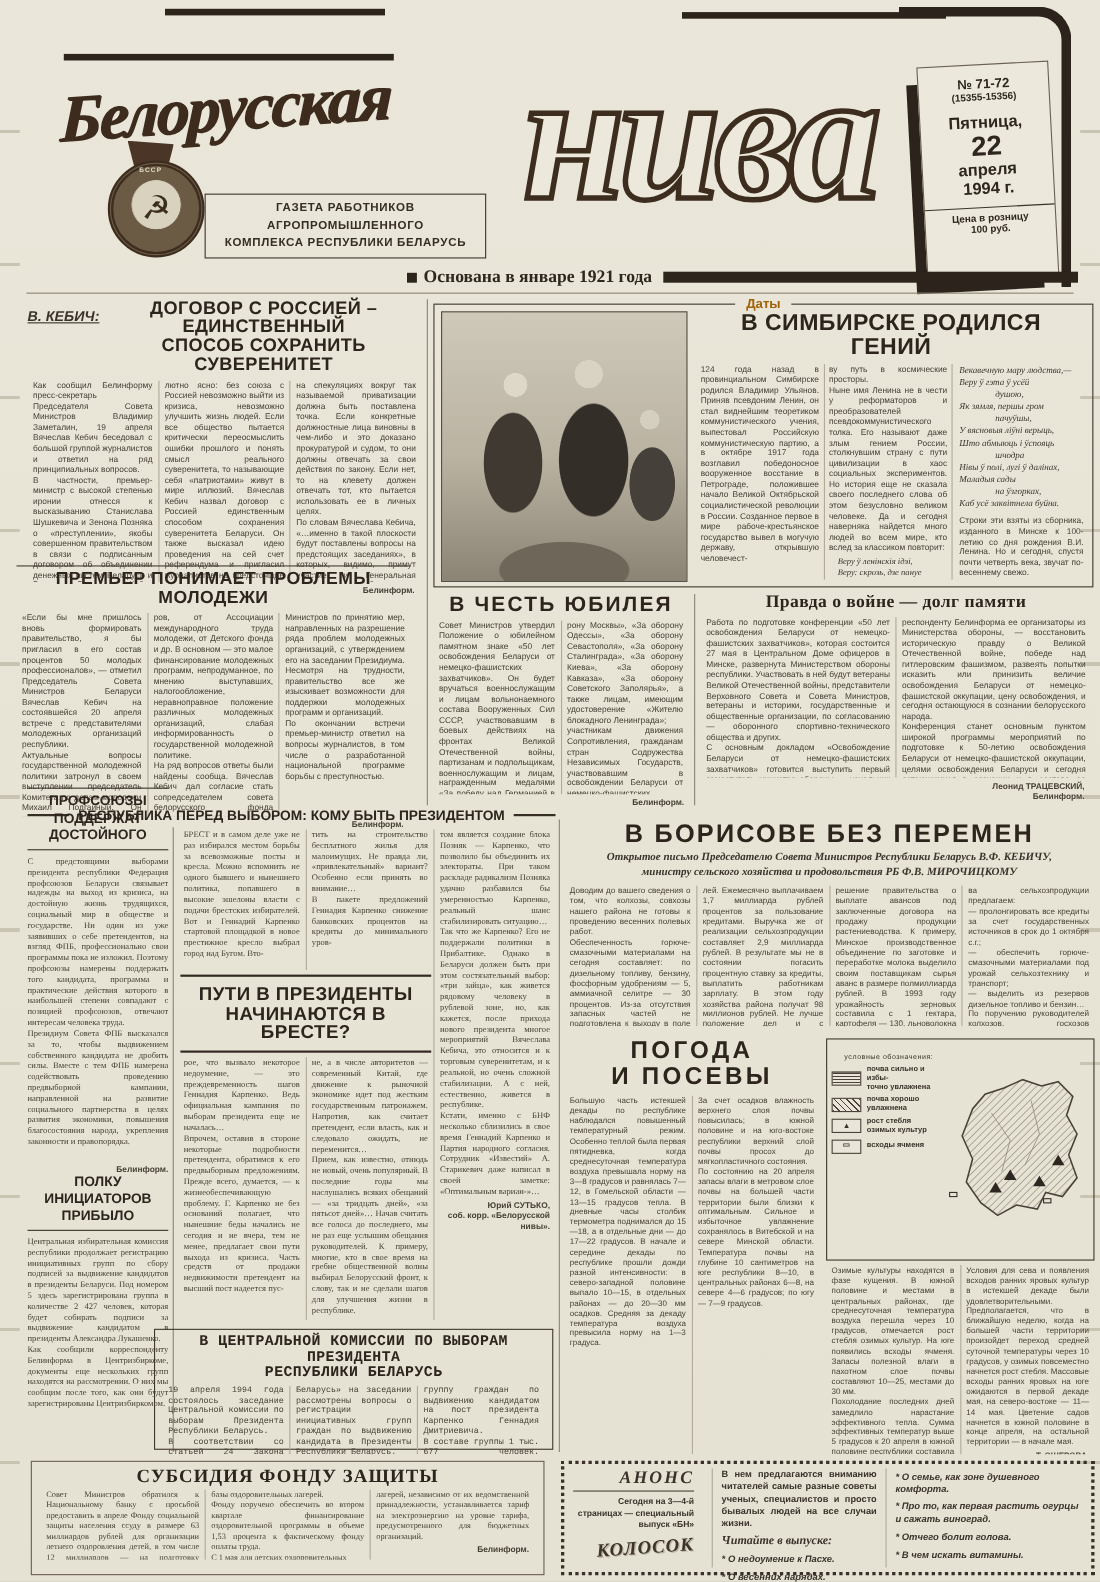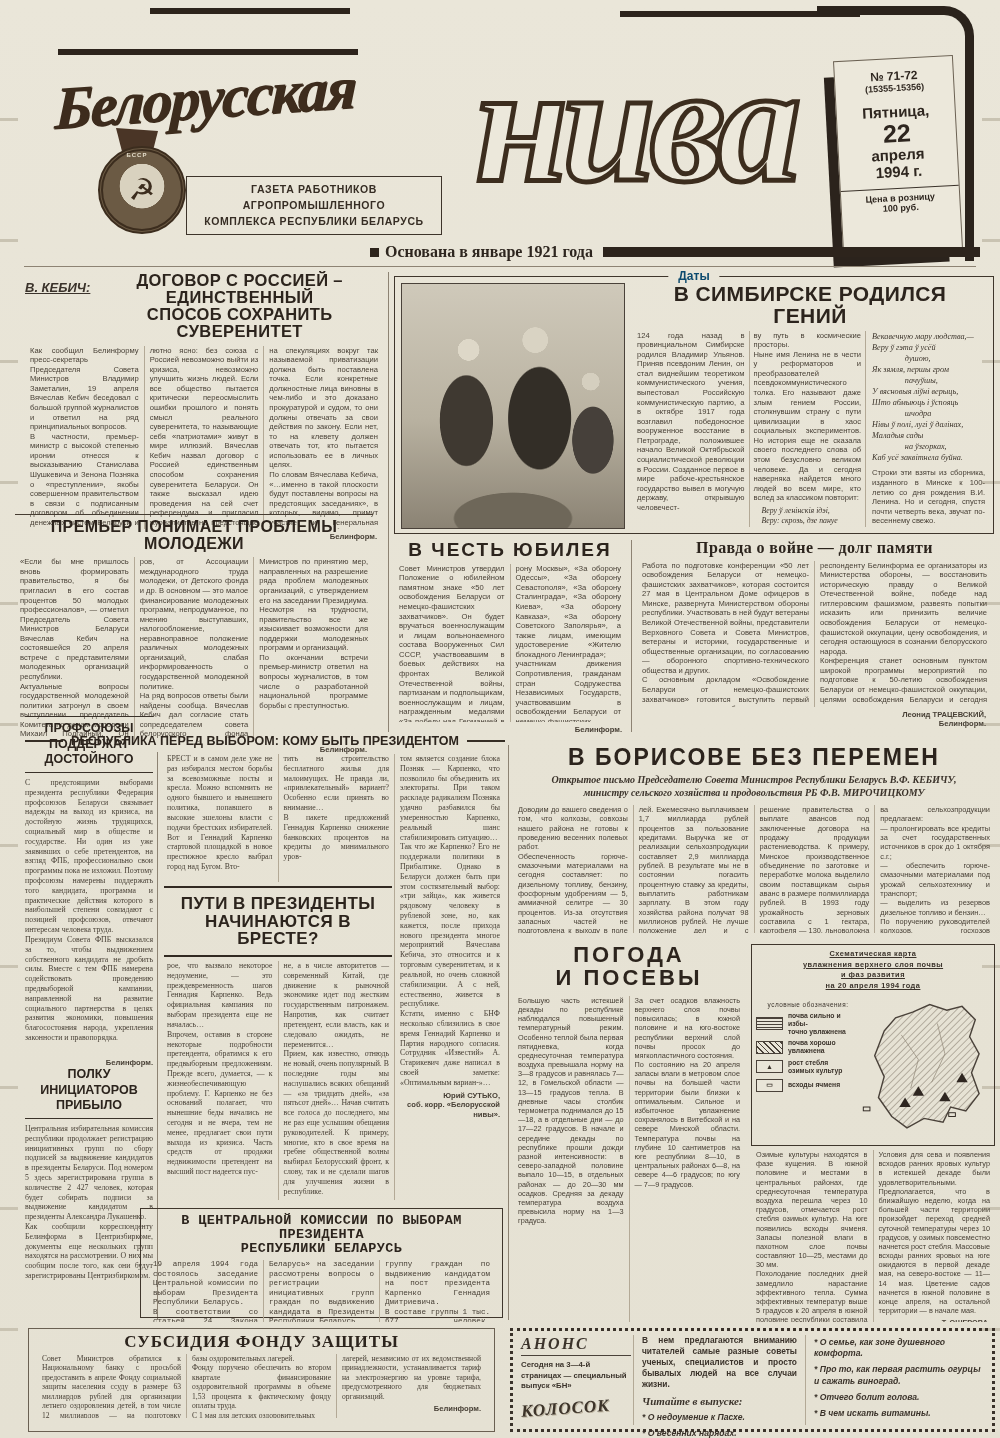--- a/index.html
+++ b/index.html
@@ -28,21 +28,21 @@
     font-size:60px;color:#3d2c1d;transform:rotate(-4deg) skewX(-6deg);letter-spacing:-2px;
     text-shadow:1px 1px 0 #3d2c1d;}
   .sub-box{border:1.6px solid #3d342a;padding:5px 8px;font-size:10.5px;font-weight:bold;
     letter-spacing:.6px;line-height:1.5;text-align:center;color:#362d24;}
   .corner{border-top:9px solid #2b231c;border-right:9px solid #2b231c;border-radius:0 30px 0 0;}
   .curl{background:#edе9dc;background:#ece8db;border:1px solid #6a6052;transform:rotate(-3deg);
     box-shadow:-12px 14px 0 -2px #2b231c;text-align:center;color:#2e261f;}
   .founded{font-family:"Liberation Serif",serif;font-weight:bold;font-size:16px;color:#2e261f;}
   
   .frame{border:1.6px solid #3f362c;}
-  .dates-label{background:#e9e5d8;padding:0 10px;font-weight:bold;font-size:12px;color:#0c4a6e;}
+  .dates-label{background:#e9e5d8;padding:0 10px;font-weight:bold;font-size:12px;color:#a16207;}
   .photo{border:1px solid #4a423a;
     background:
       radial-gradient(circle 11px at 30% 27%,#ded8c8 97%,transparent),
       radial-gradient(ellipse 27px 46px at 29% 56%,#3f3931 97%,transparent),
       radial-gradient(circle 13px at 60% 23%,#d9d3c3 97%,transparent),
       radial-gradient(ellipse 32px 52px at 62% 55%,#332e27 97%,transparent),
       radial-gradient(circle 9px at 85% 40%,#d5cfbf 97%,transparent),
       radial-gradient(ellipse 21px 34px at 86% 64%,#46403a 97%,transparent),
       radial-gradient(ellipse 60px 26px at 50% 96%,#6e6759 97%,transparent),
       linear-gradient(180deg,#cfc9ba 0%,#b9b2a1 55%,#8b8374 100%);}
@@ -293,24 +293,20 @@
 И ПОСЕВЫ</div>
         <div style="display:flex;flex:1;margin-top:6px;overflow:hidden;">
           <div class="small pre" style="flex:1;padding:0 5px;font-size:7.3px;">Большую часть истекшей декады по республике наблюдался повышенный температурный режим. Особенно теплой была первая пятидневка, когда среднесуточная температура воздуха превышала норму на 3—8 градусов и равнялась 7—12, в Гомельской области — 13—15 градусов тепла. В дневные часы столбик термометра поднимался до 15—18, а в отдельные дни — до 17—22 градусов. В начале и середине декады по республике прошли дожди разной интенсивности: в северо-западной половине выпало 10—15, в отдельных районах — до 20—30 мм осадков. Средняя за декаду температура воздуха превысила норму на 1—3 градуса.</div>
           <div class="small pre" style="flex:1;padding:0 5px;border-left:1px solid #b3a996;font-size:7.3px;">За счет осадков влажность верхнего слоя почвы повысилась; в южной половине и на юго-востоке республики верхний слой почвы просох до мягкопластичного состояния.
 По состоянию на 20 апреля запасы влаги в метровом слое почвы на большей части территории были близки к оптимальным. Сильное и избыточное увлажнение сохранялось в Витебской и на севере Минской области. Температура почвы на глубине 10 сантиметров на юге республики 8—10, в центральных районах 6—8, на севере 4—6 градусов; по югу — 7—9 градусов.</div>
         </div>
       </div>
       <div style="flex:1;padding-left:6px;display:flex;flex-direction:column;">
 
         <div class="frame" style="height:202px;padding:4px;box-sizing:border-box;display:flex;flex-direction:column;">
-          <div class="bt ctr pre" style="font-size:7.4px;letter-spacing:.5px;text-decoration:underline;line-height:1.45;">Схематическая карта
-увлажнения верхнего слоя почвы
-и фаз развития
-на 20 апреля 1994 года</div>
           <div style="display:flex;flex:1;margin-top:3px;">
             <div style="width:104px;flex:none;">
               <div class="ctr" style="font-size:6.4px;letter-spacing:.5px;margin-top:6px;">условные обозначения:</div>
               <div class="leg-row">
                   <span class="sw h"></span>
                   <span class="pre">почва сильно и избы-
 точно увлажнена</span>
                 </div>
               <div class="leg-row">
                   <span class="sw d"></span>
@@ -383,21 +379,21 @@
 Фонду поручено обеспечить во втором квартале финансирование оздоровительной программы в объеме 1,53 процента к фактическому фонду оплаты труда.
 С 1 мая для детских оздоровительных</div>
       <div style="flex:1;padding:0 5px;border-left:1px solid #b3a996;">
         <div class="small serif pre" style="font-size:7.6px;">лагерей, независимо от их ведомственной принадлежности, устанавливается тариф на электроэнергию на уровне тарифа, предусмотренного для бюджетных организаций.</div>
         <div class="small signoff">Белинформ.</div>
       </div>
     </div>
   </div>
 
   <div class="abs anons-box" style="left:510px;top:1328px;width:485px;height:104px;padding:4px 8px;box-sizing:border-box;display:flex;">
-    <div style="width:110px;flex:none;text-align:left;border-right:1px solid #b3a996;padding-right:2px;">
+    <div style="width:110px;flex:none;text-align:right;border-right:1px solid #b3a996;padding-right:16px;">
       <div class="serif bt" style="font-size:16px;font-style:italic;letter-spacing:2px;border-bottom:1px solid #4a423a;padding-bottom:2px;">АНОНС</div>
       <div class="bt pre" style="font-size:7.8px;margin-top:4px;line-height:1.35;">Сегодня на 3—4-й
 страницах — специальный
 выпуск «БН»</div>
       <div class="kolosok" style="margin-top:6px;">КОЛОСОК</div>
     </div>
     <div style="flex:1;padding:0 8px;border-right:1px solid #b3a996;">
       <div class="bt" style="font-size:8.4px;line-height:1.3;text-align:justify;">В нем предлагаются вниманию читателей самые разные советы ученых, специалистов и просто бывалых людей на все случаи жизни.</div>
       <div class="serif bt" style="font-style:italic;font-size:11px;margin-top:5px;">Читайте в выпуске:</div>
       <div class="star-item">* О недоумение к Пасхе.</div>

